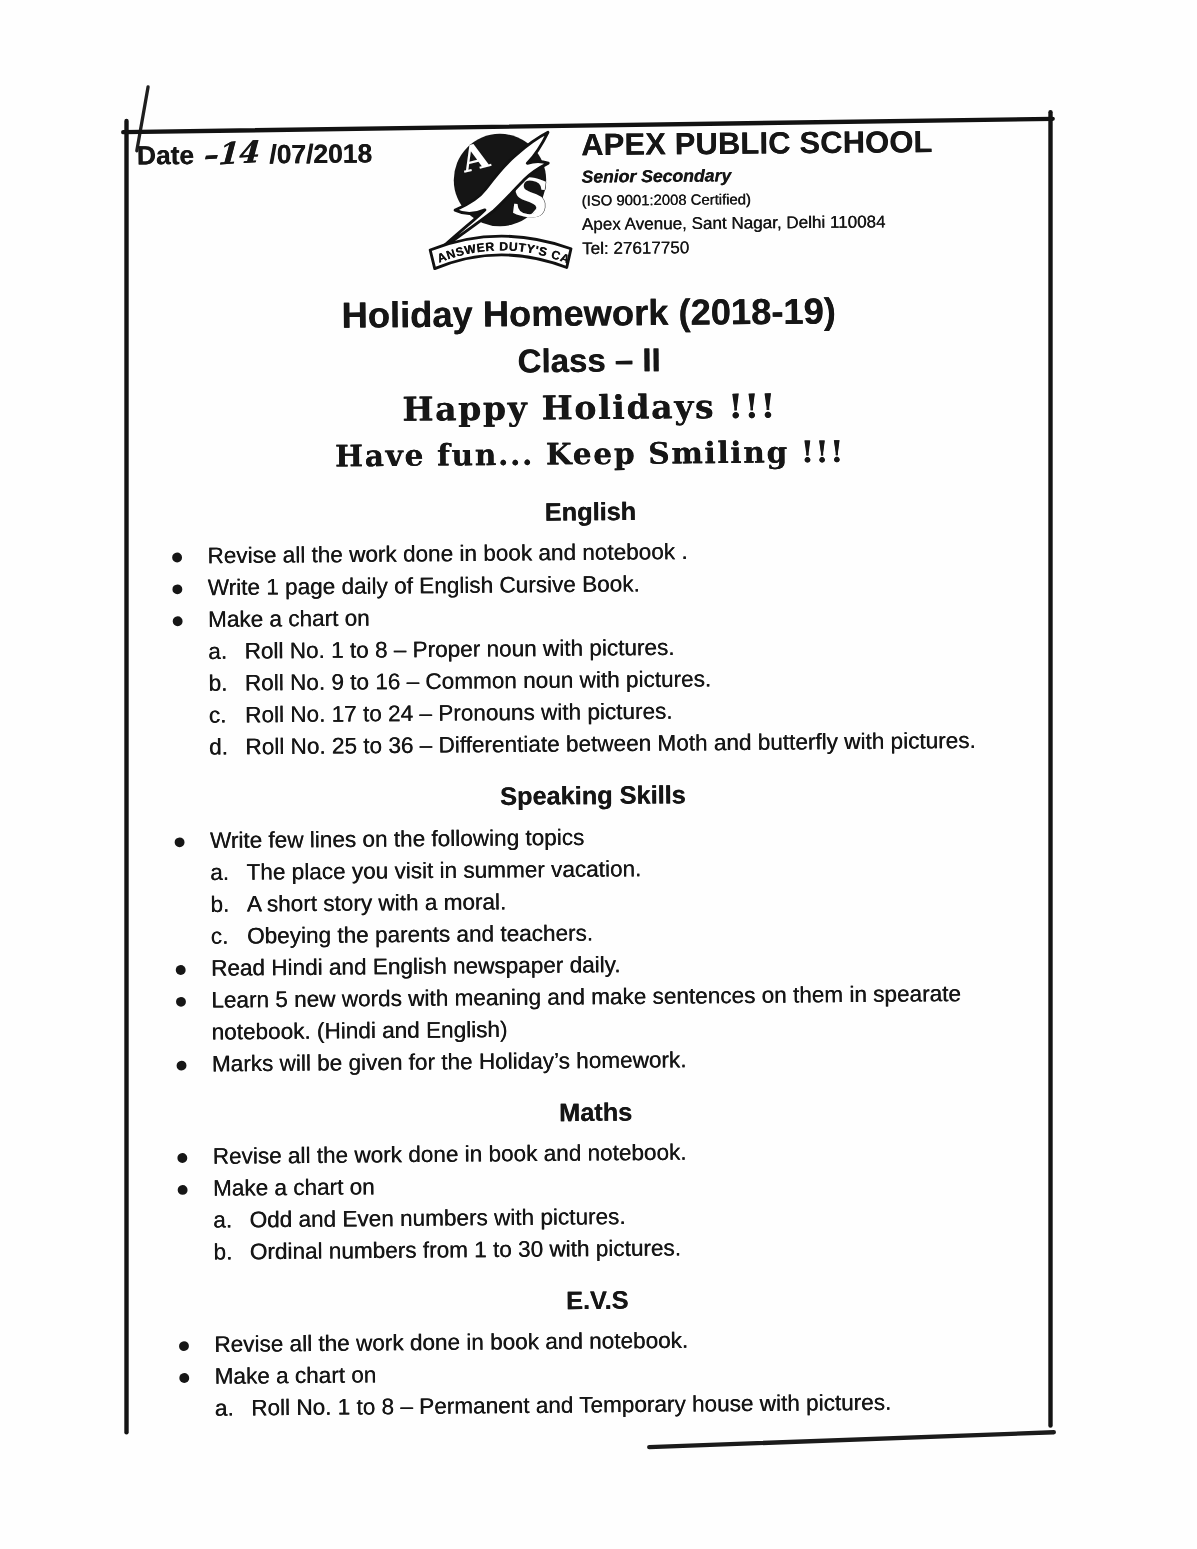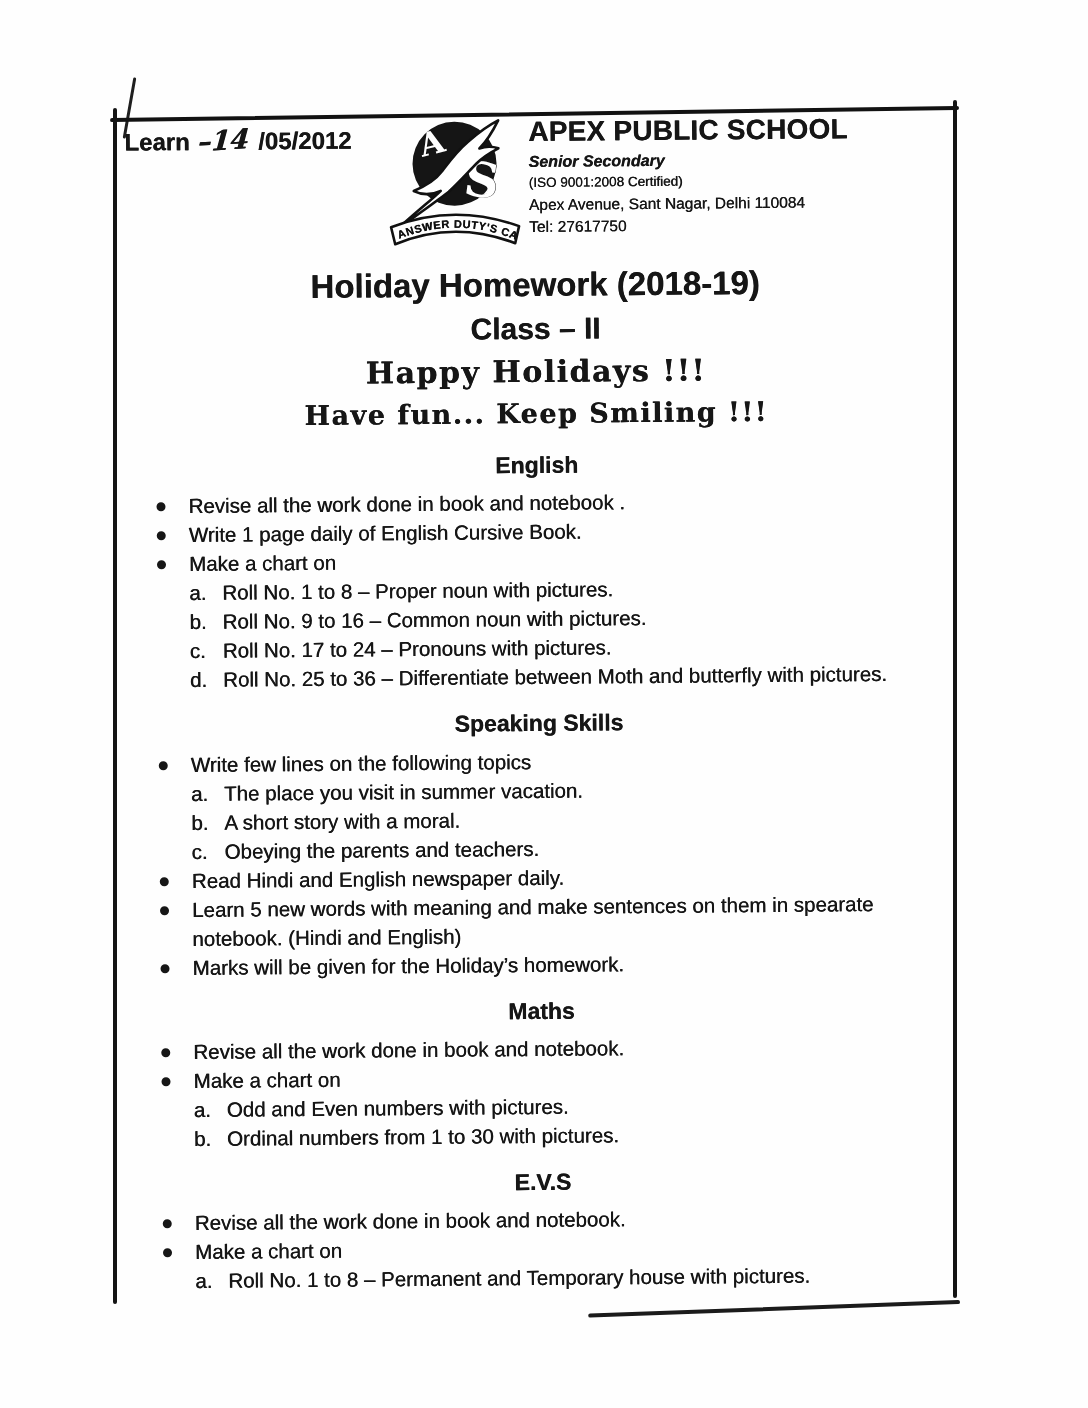--- a/index.html
+++ b/index.html
@@ -64,23 +64,23 @@
   <div class="pen-stroke"></div>
   <div class="b-top"></div>
   <div class="b-left"></div>
   <div class="b-right"></div>
   <div class="b-bottom"></div>
 
   <div class="content">
 
     <div class="header">
       <div class="date-line">
-        <span>Learn</span>
+        <span>Date</span>
         <span class="hw">–14</span>
-        <span>/05/2012</span>
+        <span>/07/2018</span>
       </div>
 
       <div class="logo">
         <svg viewBox="0 0 142 146" width="142" height="146">
           <circle cx="72" cy="55" r="42" fill="#151515"></circle>
           <text x="40" y="48" font-size="32" font-weight="bold" fill="#ffffff" font-family="DejaVu Serif, serif" transform="rotate(-14 40 48)">A</text>
           <text x="82" y="86" font-size="48" font-weight="bold" fill="#ffffff" font-family="DejaVu Serif, serif" transform="rotate(8 82 70)">S</text>
           <path d="M12,122 C34,102 50,90 58,82 C49,86 39,86 31,82 C43,77 53,71 59,63 C66,54 74,43 86,33 C94,26 104,18 116,12 C111,22 105,32 97,40 C103,38 110,38 116,40 C108,44 100,49 94,55 C86,63 76,74 66,83 C57,90 34,106 12,122 Z" fill="#ffffff" stroke="#111111" stroke-width="2.6" stroke-linejoin="round"></path>
           <path d="M8,118 Q71,94 136,118 L132,135 Q71,111 12,135 Z" fill="#ffffff" stroke="#111111" stroke-width="2.6" stroke-linejoin="round"></path>
           <path id="bannerArc" d="M13,131 Q71,107 131,131" fill="none"></path>

